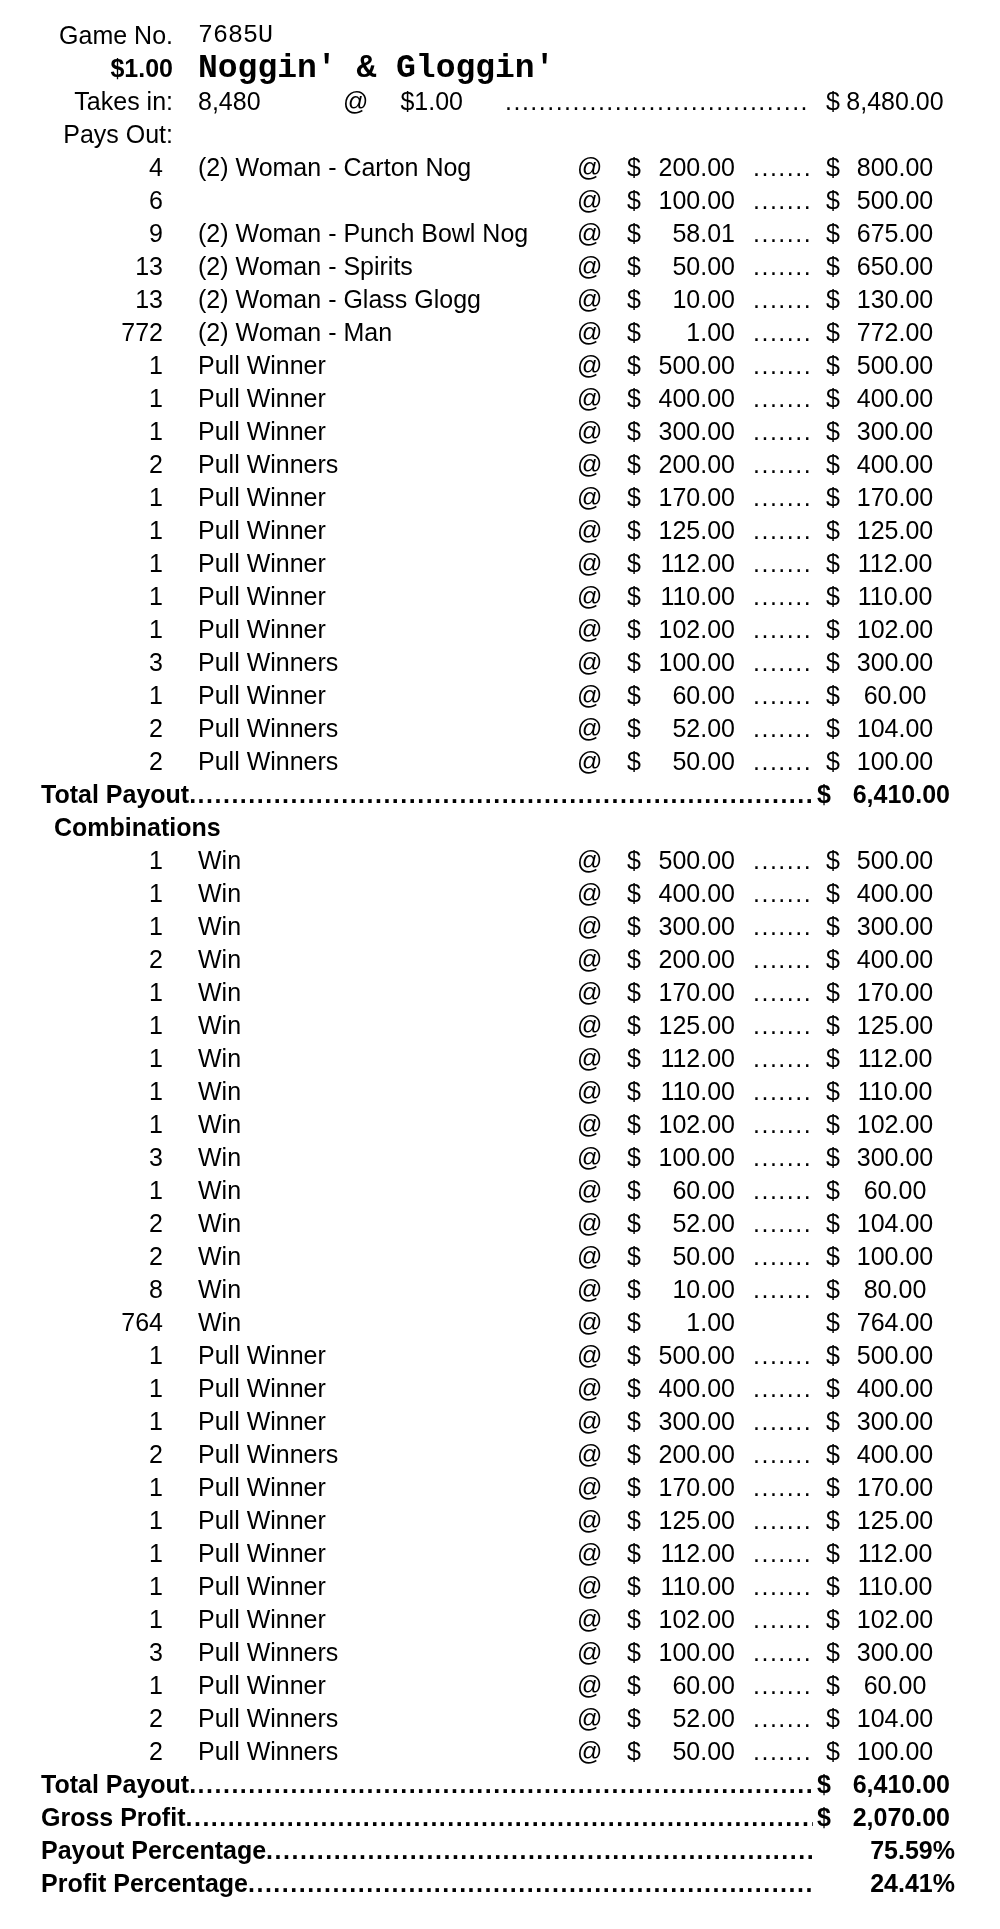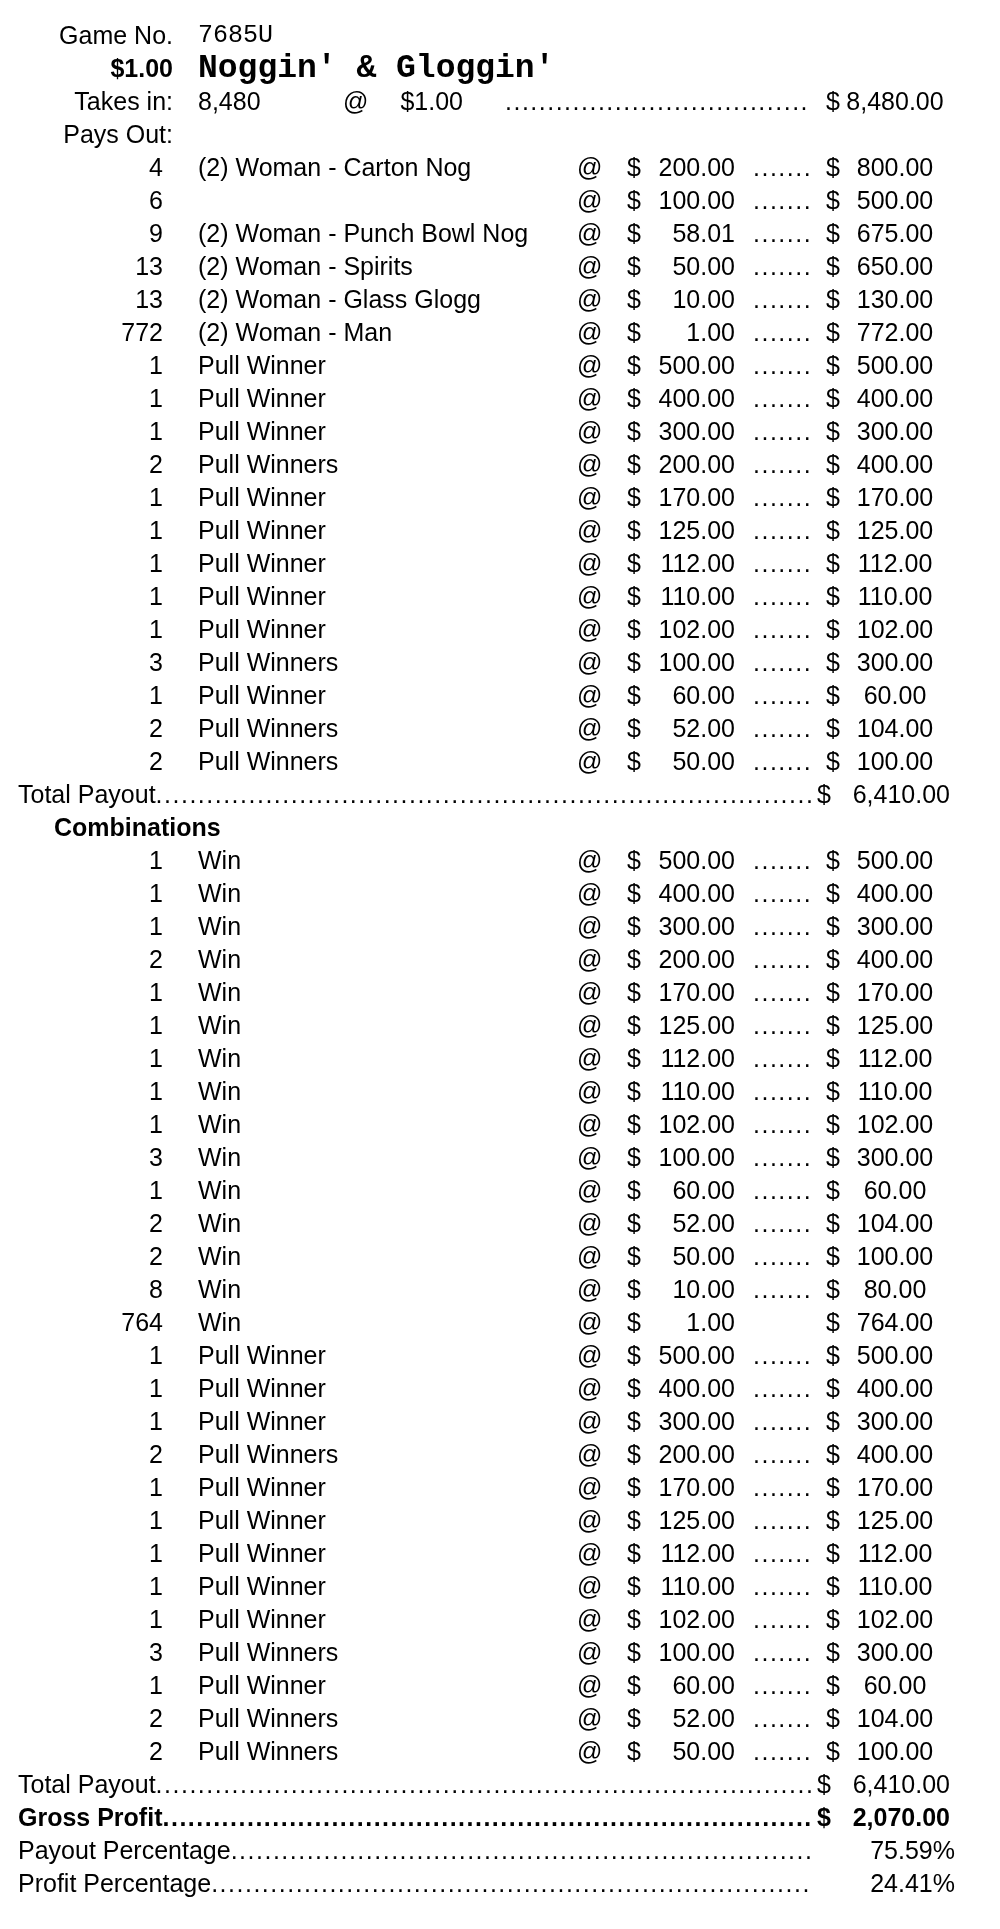--- a/index.html
+++ b/index.html
@@ -38,23 +38,24 @@
   .c-amount { left: 840px; width: 110px; text-align: center; }
 
   .bold { font-weight: bold; }
   .title-text { font-size: 33px; }
 
   
   .sumline {
     display: flex;
     height: 33px;
     line-height: 33px;
-    padding-left: 18px;
+    padding-left: 41px;
     padding-right: 50px;
     align-items: center;
+    font-weight: bold;
   }
   .sum-label  { flex: none; white-space: nowrap; }
   .sum-leader { flex: 1; overflow: hidden; white-space: nowrap; letter-spacing: 1.5px; }
   .sum-tail {
     flex: none; width: 137px; box-sizing: border-box;
     display: flex; justify-content: space-between; padding-left: 4px;
     white-space: nowrap;
   }
   .sum-pct { flex: none; width: 142px; text-align: right; white-space: nowrap; margin-right: -5px; }
   .label-left { left: 54px; font-weight: bold; }

